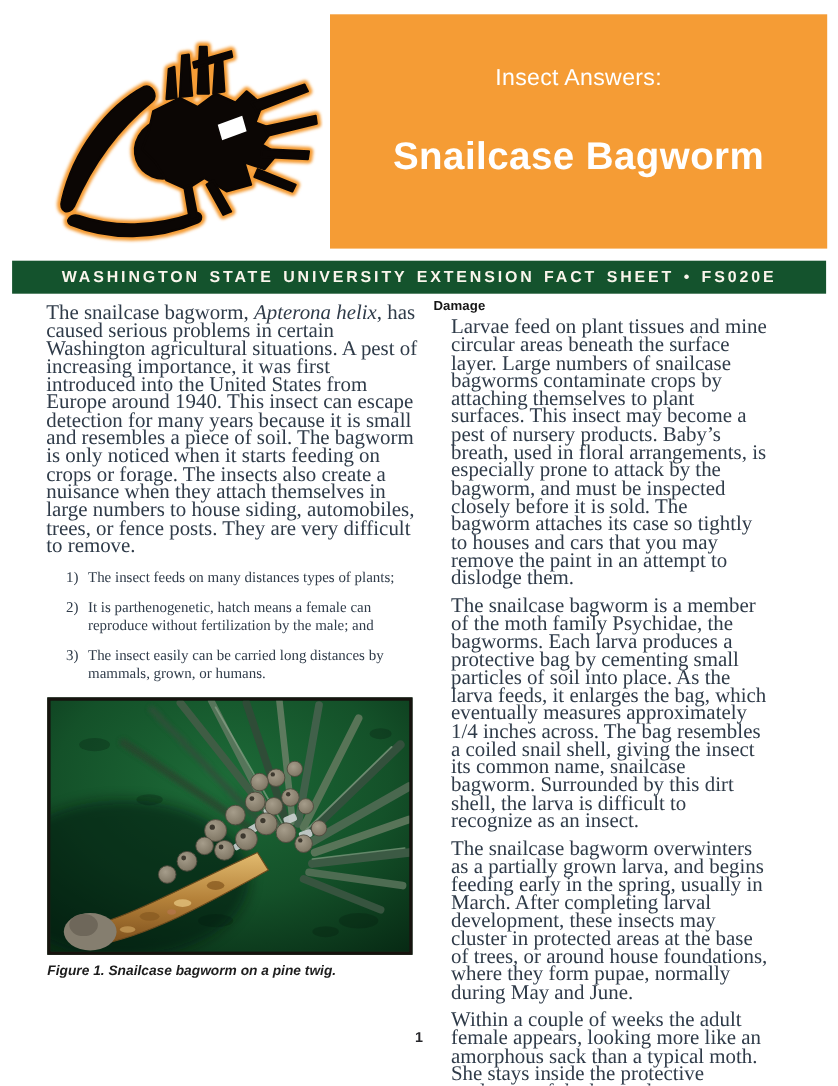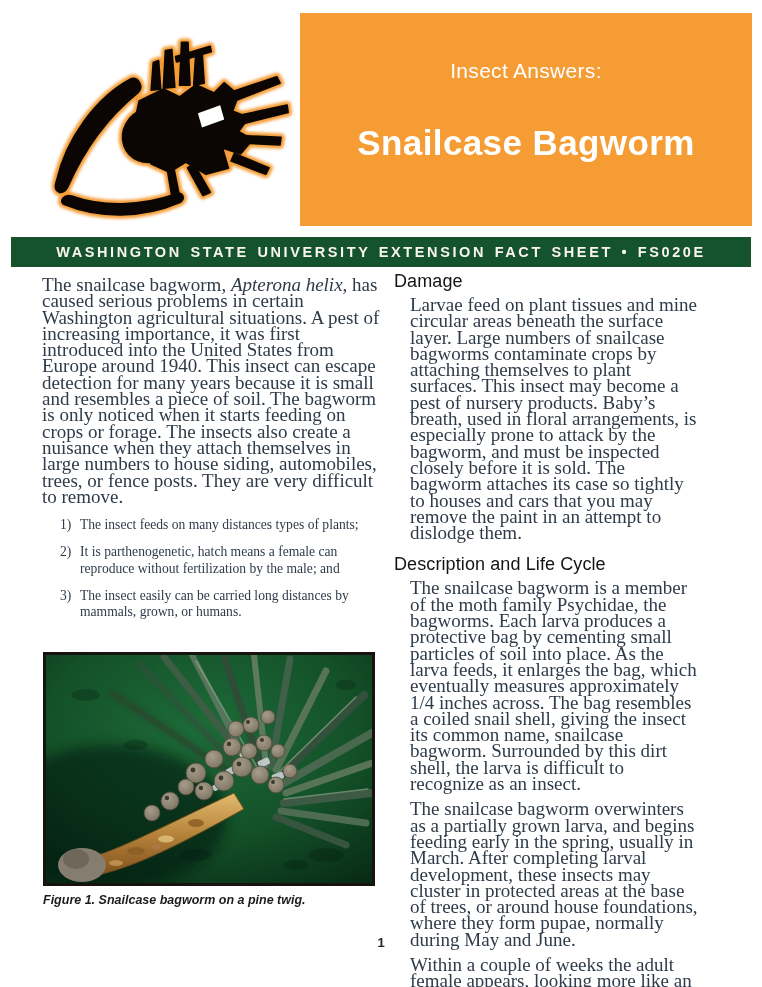--- a/index.html
+++ b/index.html
@@ -36,31 +36,31 @@
 
   
   .col-left  { position:absolute; left:42px;  top:271px; width:338px; }
   .col-right { position:absolute; left:394px; top:271px; width:323px; }
   p.body {
     margin:6px 0 10px; font-size:19px; line-height:16.3px; color:#2F3B49;
   }
   .col-right p.body { margin:5px 16px 9px; }
   h2.sect {
     margin:0 0 3px; font-family:"Liberation Sans", sans-serif;
-    font-size:18px; font-weight:400; color:#141414; letter-spacing:0.1px;
+    font-size:12px; font-weight:700; color:#141414; letter-spacing:0.1px;
   }
   h2.sect.second { margin-top:13px; }
 
   .reasons { margin-top:12px; }
   .reason { display:flex; margin:0 0 11px 18px; font-size:13.6px; line-height:16.3px; color:#2F3B49; }
   .reason .num { flex:none; width:20px; }
   .reason .txt { flex:1; }
 
   
-  figure.photo-fig { position:absolute; left:43px; top:652px; width:332px; margin:0; }
+  figure.photo-fig { position:absolute; left:43px; top:634px; width:332px; margin:0; }
   .photo {
     width:332px; height:234px; box-sizing:border-box;
     border:3px solid #17130e; background:#0d3b1e;
   }
   .photo svg { display:block; width:100%; height:100%; }
   figcaption {
     margin-top:7px; font-family:"Liberation Sans", sans-serif;
     font-style:italic; font-weight:700; font-size:12.5px; color:#1d1d1d;
   }
 
@@ -262,21 +262,20 @@
           <circle cx="202" cy="67" r="2"></circle>
         </g>
       </svg>
     </div>
     <figcaption>Figure 1. Snailcase bagworm on a pine twig.</figcaption>
   </figure>
 
   <div class="col-right">
     <h2 class="sect">Damage</h2>
     <p class="body">Larvae feed on plant tissues and mine circular areas beneath the surface layer. Large numbers of snailcase bagworms contaminate crops by attaching themselves to plant surfaces. This insect may become a pest of nursery products. Baby’s breath, used in floral arrangements, is especially prone to attack by the bagworm, and must be inspected closely before it is sold. The bagworm attaches its case so tightly to houses and cars that you may remove the paint in an attempt to dislodge them.</p>
-    <h2 class="sect second">Description and Life Cycle</h2>
     <p class="body">The snailcase bagworm is a member of the moth family Psychidae, the bagworms. Each larva produces a protective bag by cementing small particles of soil into place. As the larva feeds, it enlarges the bag, which eventually measures approximately 1/4 inches across. The bag resembles a coiled snail shell, giving the insect its common name, snailcase bagworm. Surrounded by this dirt shell, the larva is difficult to recognize as an insect.</p>
     <p class="body">The snailcase bagworm overwinters as a partially grown larva, and begins feeding early in the spring, usually in March. After completing larval development, these insects may cluster in protected areas at the base of trees, or around house foundations, where they form pupae, normally during May and June.</p>
     <p class="body">Within a couple of weeks the adult female appears, looking more like an amorphous sack than a typical moth. She stays inside the protective enclosure of the bag to lay eggs. These hatch in about 2 weeks, and the newly emerged larvae remain within the case in an inactive state. Larvae stay within the protective female case throughout the winter, and emerge the following spring.</p>
   </div>
 
   <div class="pageno">1</div>
 
 </div>
 
 </body></html>

